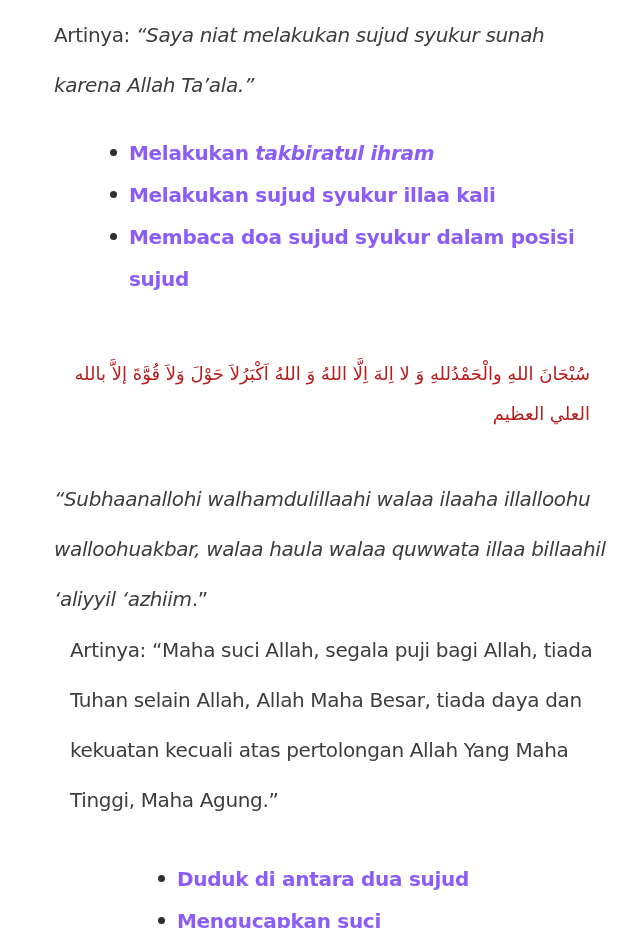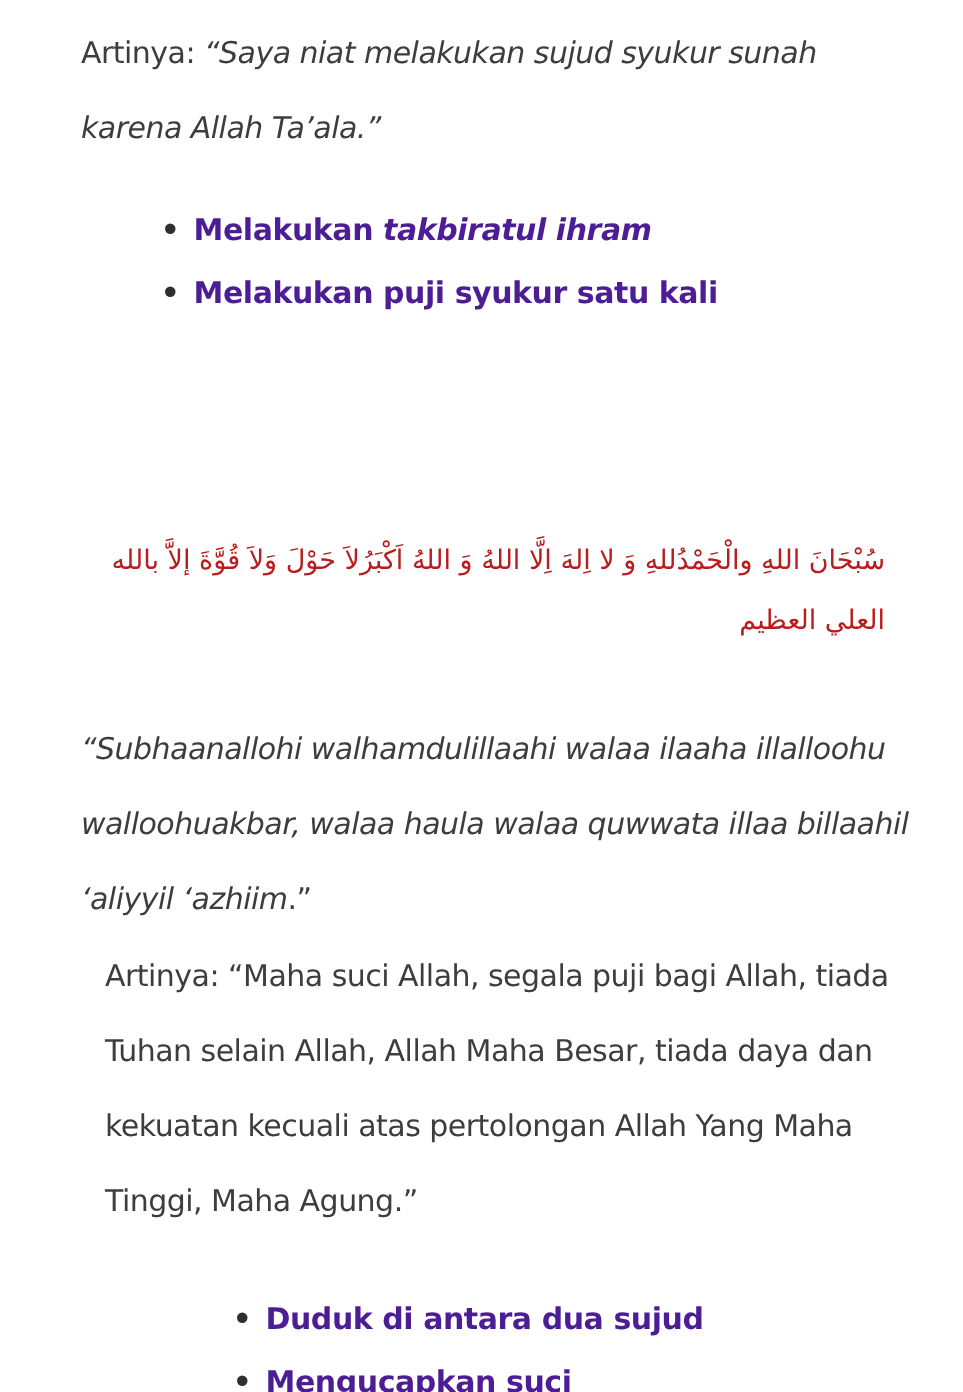--- a/index.html
+++ b/index.html
@@ -36,21 +36,21 @@
       margin: 0;
       padding: 0;
       list-style: none;
       width: 490px;
     }
     .list li {
       position: relative;
       font-size: 20px;
       font-weight: bold;
       line-height: 42px;
-      color: #4c1d95;
+      color: #8b5cf6;
       letter-spacing: -0.3px;
     }
     .list li .bullet {
       position: absolute;
       left: -19px;
       top: 17px;
       width: 7px;
       height: 7px;
       border-radius: 50%;
       background: #2f2f2f;
@@ -83,21 +83,25 @@
     <span>Artinya: </span><span class="italic">“Saya niat melakukan sujud syukur sunah karena Allah Ta’ala.”</span>
   </p>
 
   <ul class="list list1">
     <li>
       <span class="bullet"></span>
       <span>Melakukan </span><span class="it">takbiratul ihram</span>
     </li>
     <li>
       <span class="bullet"></span>
-      <span>Melakukan puji syukur satu kali</span>
+      <span>Melakukan sujud syukur illaa kali</span>
+    </li>
+    <li>
+      <span class="bullet"></span>
+      <span>Membaca doa sujud syukur dalam posisi sujud</span>
     </li>
   </ul>
 
   <p class="arabic" lang="ar">سُبْحَانَ اللهِ والْحَمْدُللهِ وَ لا اِلهَ اِلَّا اللهُ وَ اللهُ اَكْبَرُلاَ حَوْلَ وَلاَ قُوَّةَ إلاَّ بالله العلي العظيم</p>
 
   <p class="para p2">
     <span class="italic">“Subhaanallohi walhamdulillaahi walaa ilaaha illalloohu walloohuakbar, walaa haula walaa quwwata illaa billaahil ‘aliyyil ‘azhiim</span><span>.”</span>
   </p>
 
   <p class="para p3">

